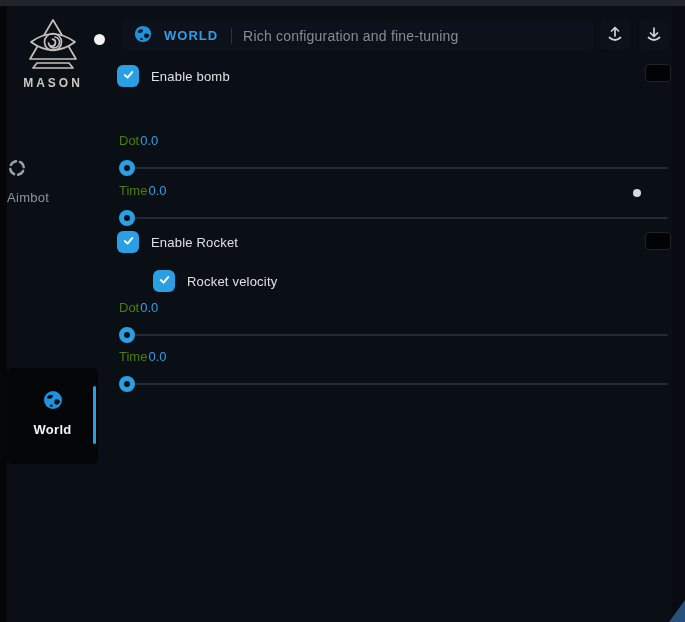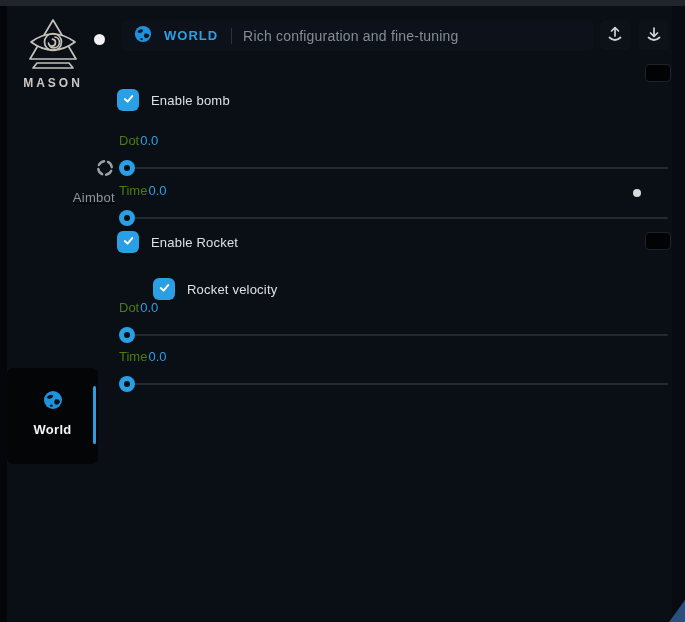--- a/index.html
+++ b/index.html
@@ -14,21 +14,21 @@
   .corner-triangle { position:absolute; right:0; bottom:0; width:0; height:0;
     border-left:16px solid transparent; border-bottom:22px solid #2a4f7c; }
 
   
   .sidebar { position:absolute; left:0; top:0; width:112px; height:542px; }
   .logo-wrap { position:absolute; left:7px; top:18px; width:92px; text-align:center; }
   .logo-wrap svg { display:block; margin:0 auto; }
   .logo-text { margin-top:4px; font-size:12px; font-weight:bold; letter-spacing:3px;
     color:#ccc8c1; }
 
-  .nav-item { position:absolute; left:23px; width:92px; text-align:right; cursor:pointer;text-decoration:underline; }
+  .nav-item { position:absolute; left:7px; width:92px; text-align:left; cursor:pointer; }
   .nav-item .nav-icon { display:block; margin:0 auto 6px auto; }
   .nav-label { font-size:13px; color:#8f959c; letter-spacing:0.3px; }
 
   .nav-aimbot { top:158px; }
   .nav-visuals { top:283px; }
   .nav-misc { top:530px; }
   .nav-misc .dots { letter-spacing:3px; color:#9aa1a8; font-size:14px; line-height:10px; }
 
   .nav-world-block { position:absolute; left:7px; top:368px; width:91px; height:96px;
     background:#030507; border-radius:6px; cursor:pointer; }
@@ -47,24 +47,24 @@
   .header-subtitle { font-size:14px; color:#858c95; letter-spacing:0.2px; }
 
   .icon-btn { position:absolute; top:20px; width:30px; height:30px; background:#0d1218;
     border:none; border-radius:5px; cursor:pointer; display:flex; align-items:center;
     justify-content:center; }
   .btn-export { left:600px; }
   .btn-import { left:639px; }
 
   
   .check-row { position:absolute; left:117px; height:22px; display:flex; align-items:center; }
-  .row-enable-bomb { top:65px;margin-top:24px; }
+  .row-enable-bomb { top:65px; }
   .row-bomb-velocity { top:95px; }
   .row-enable-rocket { top:231px; }
-  .row-rocket-velocity { top:278px;padding-left:36px; }
+  .row-rocket-velocity { top:270px;padding-left:36px; }
   .checkbox { width:22px; height:22px; background:#2b9fe3; border-radius:6px;
     display:flex; align-items:center; justify-content:center; cursor:pointer; flex:none; }
   .check-label { margin-left:12px; font-size:13px; color:#dde1e4; letter-spacing:0.2px; }
 
   .swatch { position:absolute; width:26px; height:18px; background:#020304;
     border:1px solid #1e242b; border-radius:4px; cursor:pointer; }
   .swatch-bomb { left:645px; top:64px; }
   .swatch-rocket { left:645px; top:232px; }
 
   

